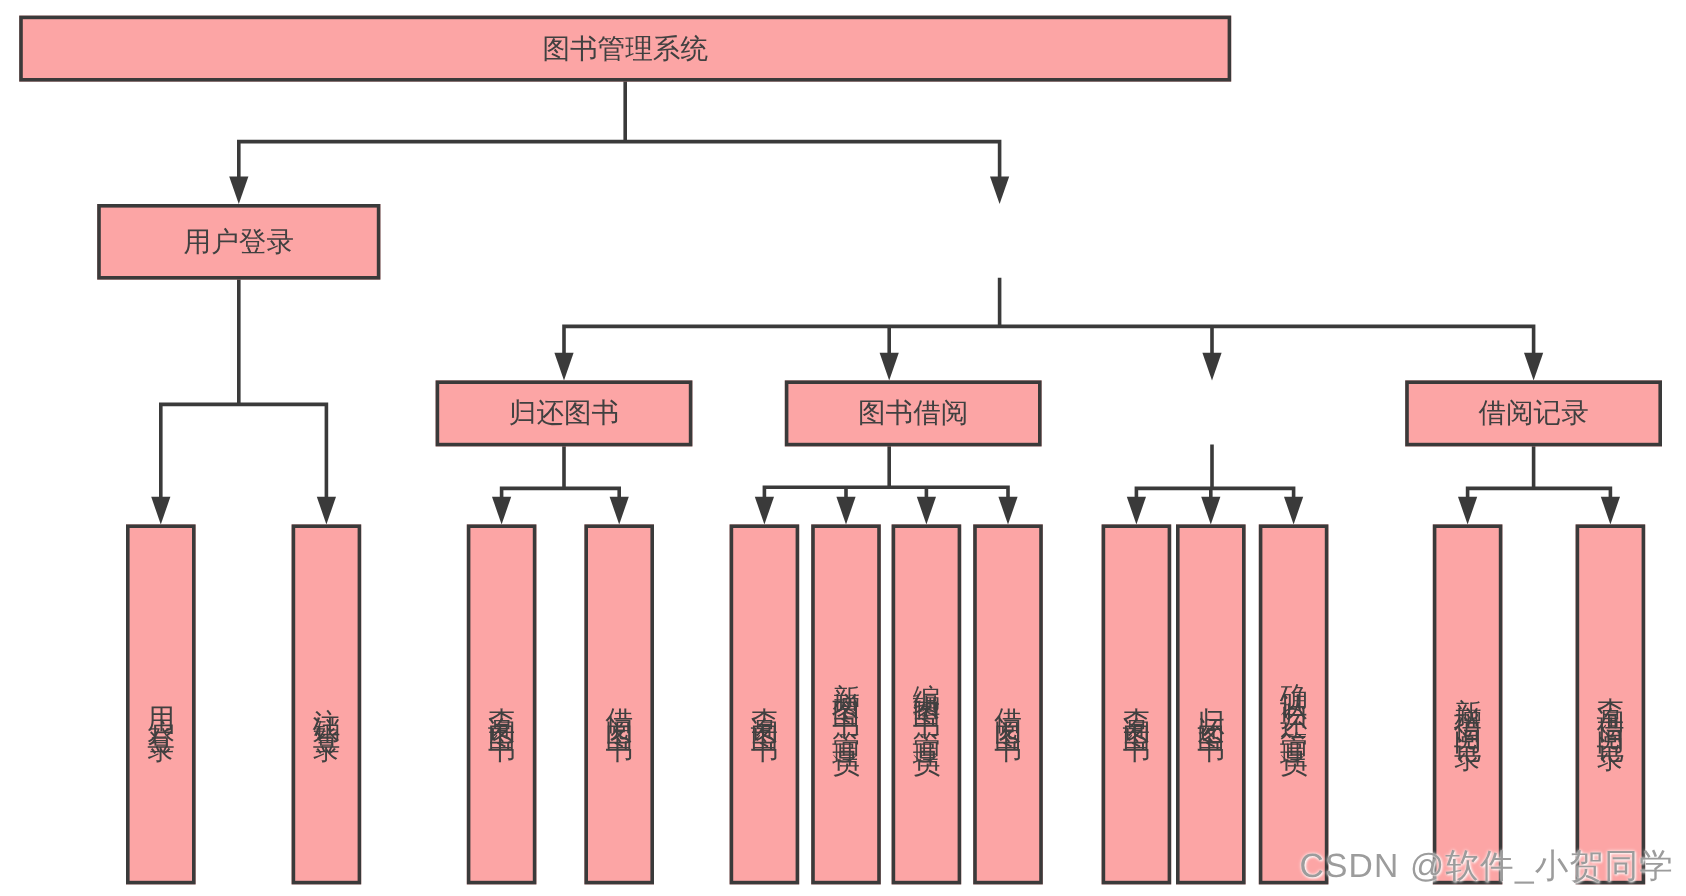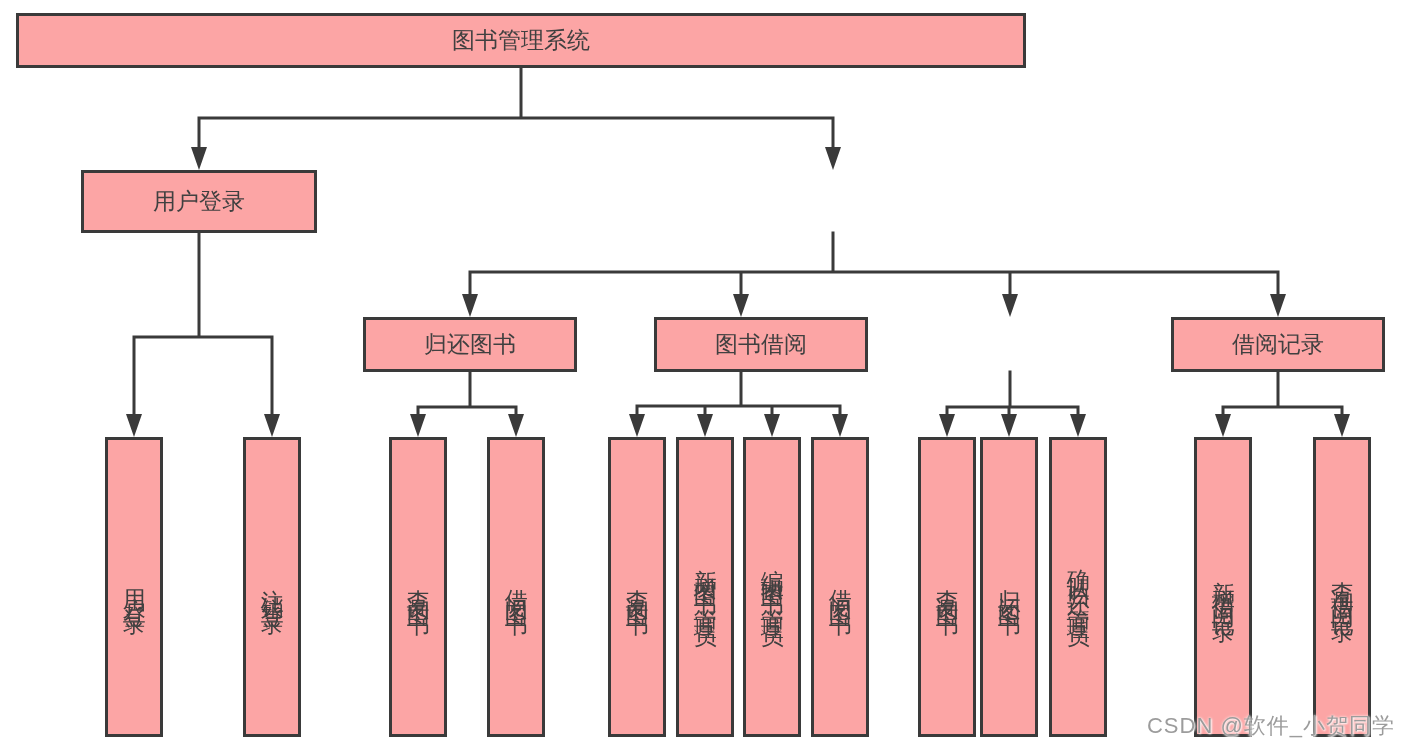--- a/index.html
+++ b/index.html
@@ -49,21 +49,21 @@
     writing-mode: vertical-lr;
     text-orientation: mixed;
     letter-spacing: 8px;
     line-height: 1.1;
     white-space: nowrap;
   }
   .watermark {
     position: absolute;
     right: 10px;
     bottom: 6px;
-    font-size: 22px;
+    font-size: 28px;
     color: var(--wm, #9c9c9c);
     text-shadow: 0 0 3px #ffffff, 1px 1px 2px #ffffff;
     letter-spacing: 1px;
   }
 </style>
 </head>
 <body>
 
 <div class="canvas">
 

